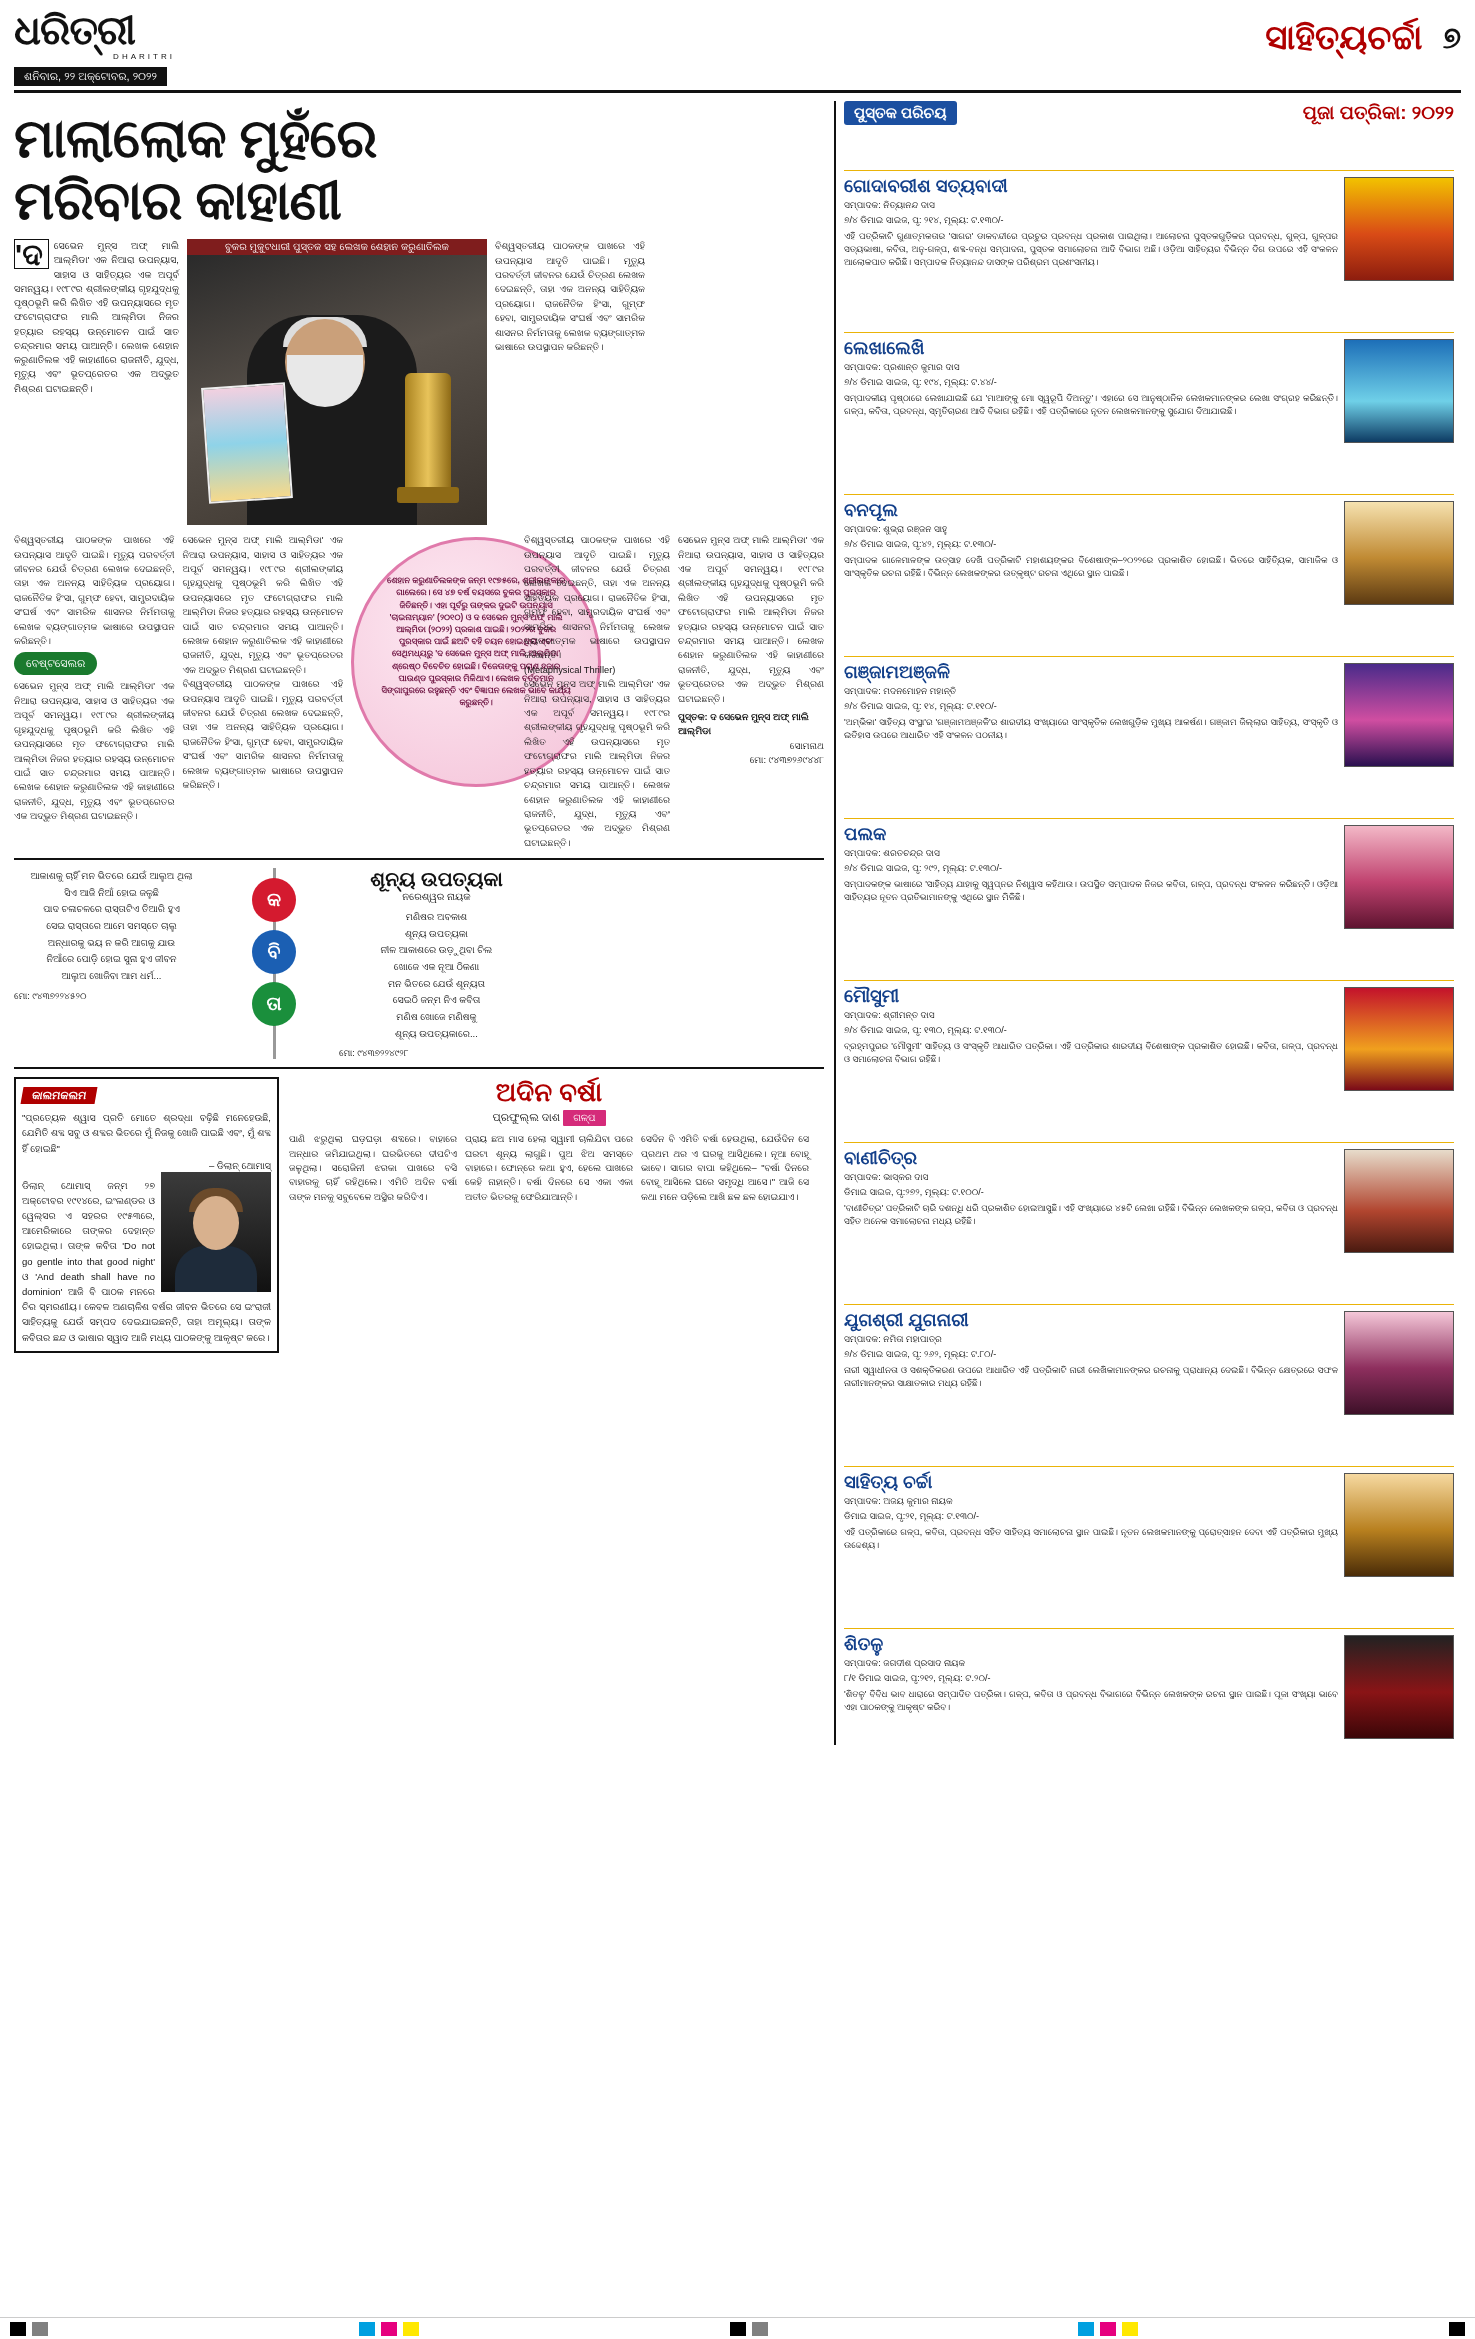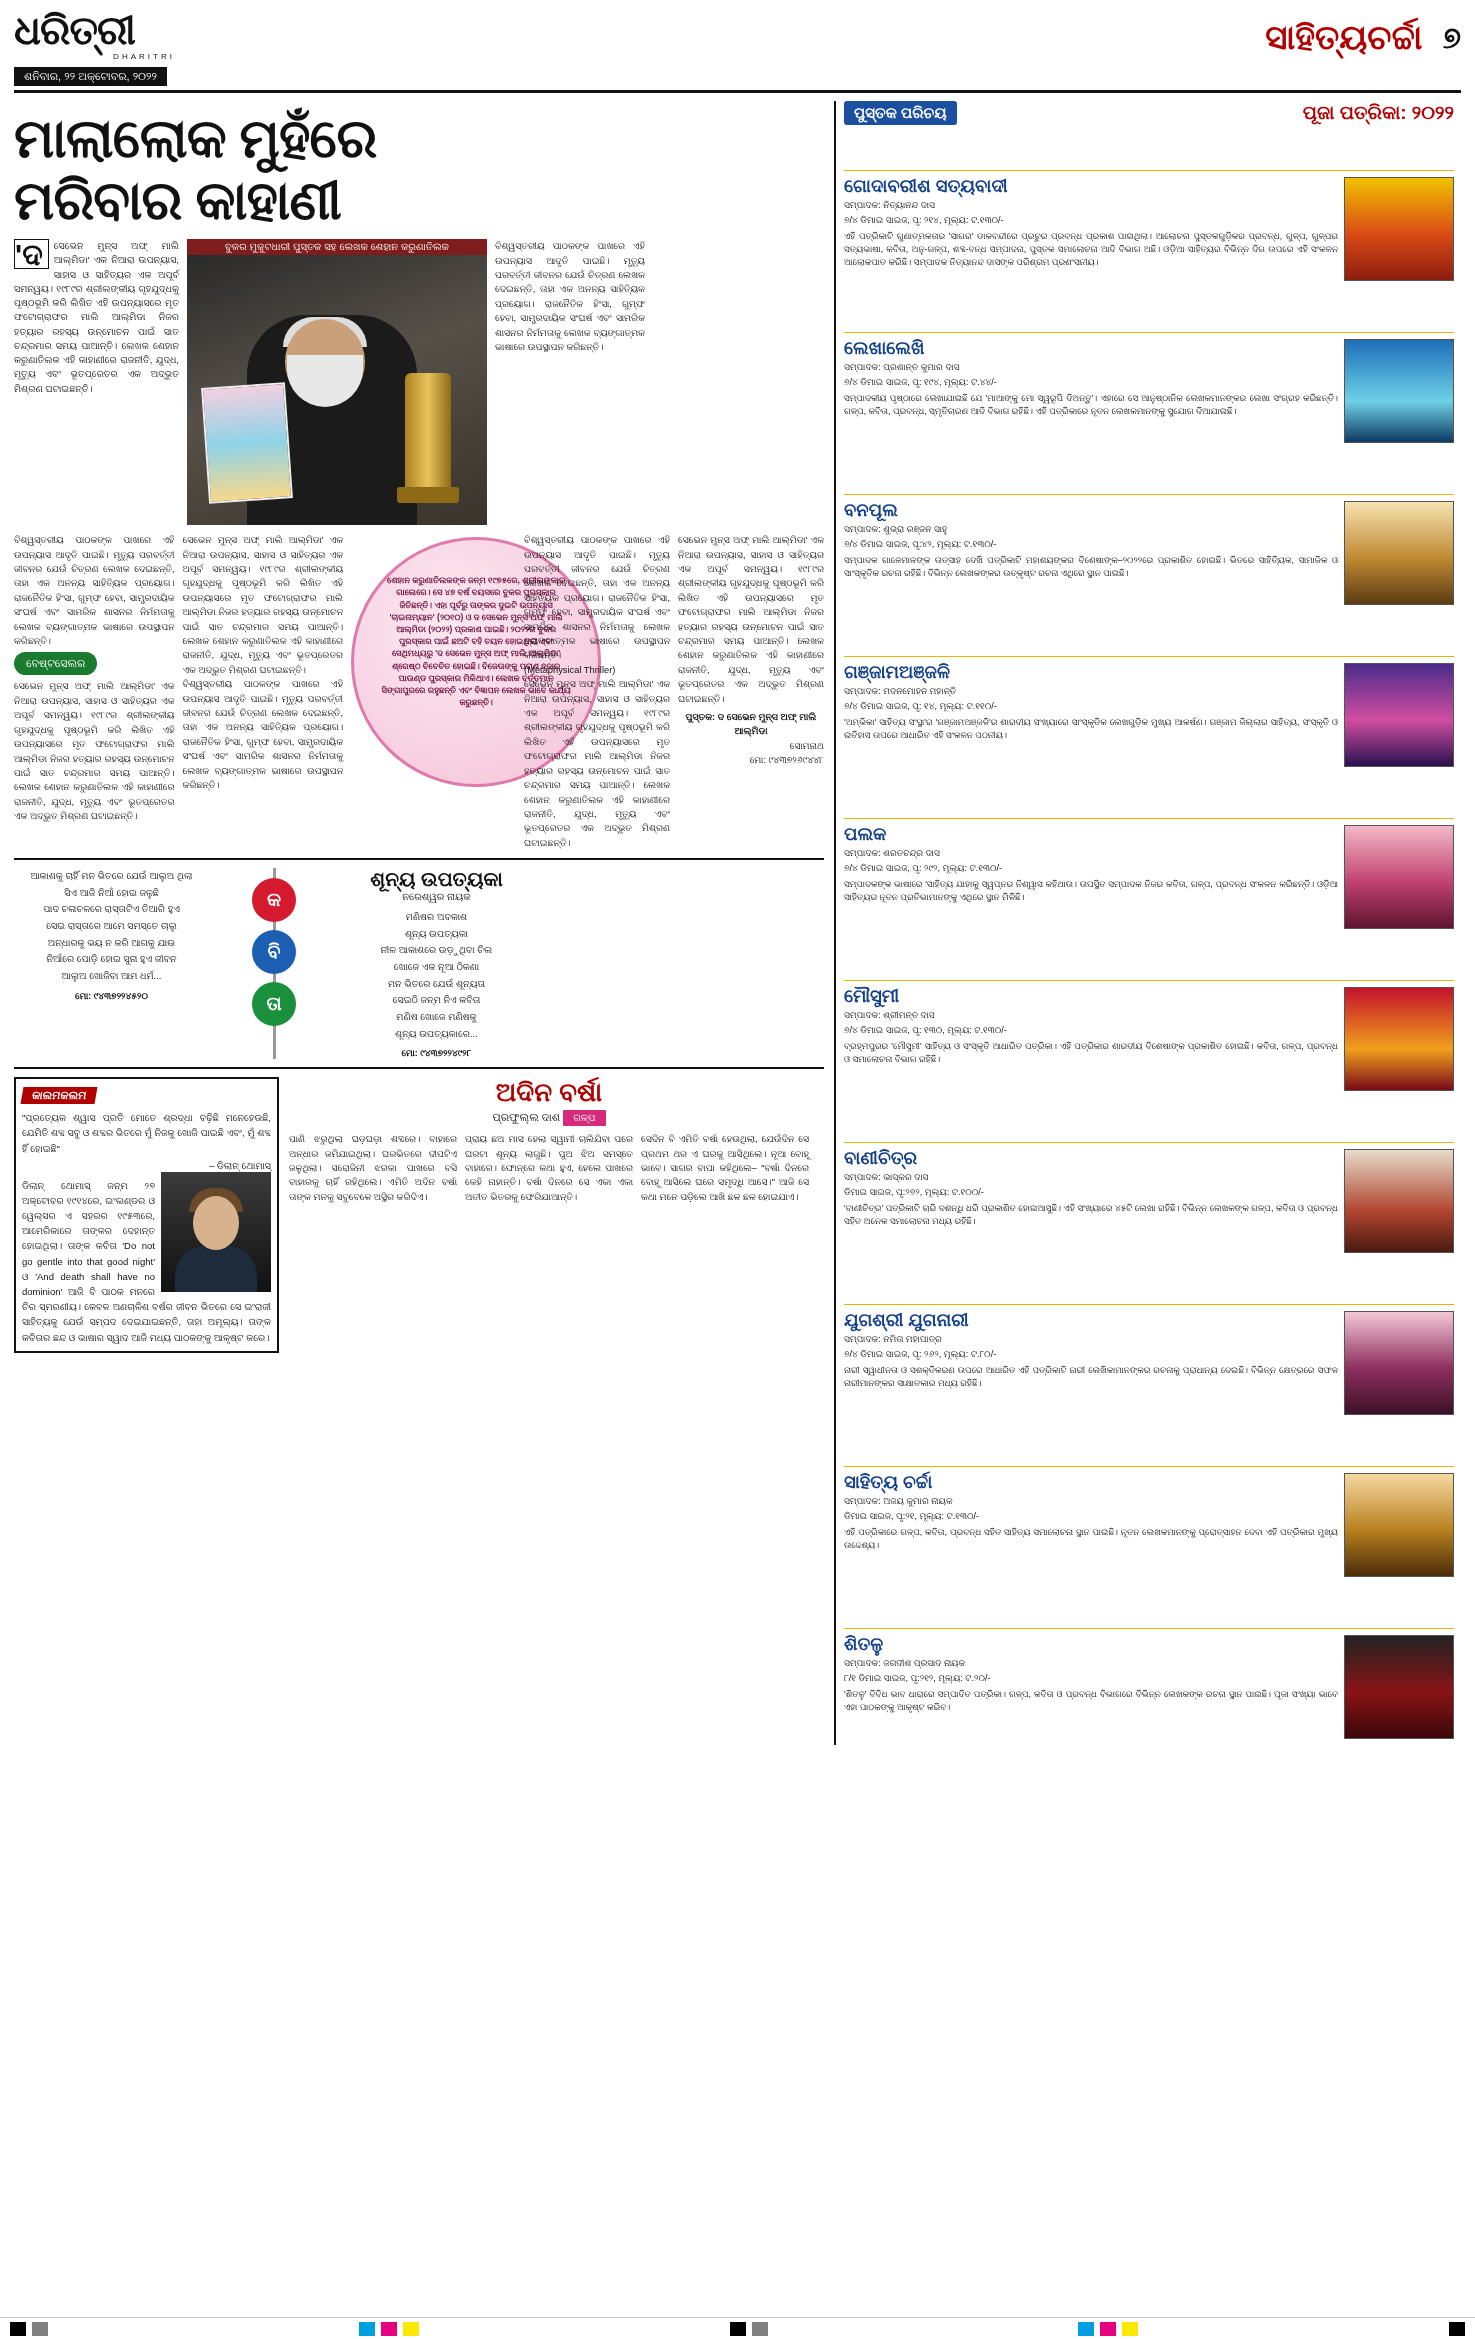--- a/index.html
+++ b/index.html
@@ -67,21 +67,21 @@
     padding:34px 26px; color:#6d1240; font-weight:bold;
     float:left; margin:4px 6px 4px 0;
   }
 
   
   .poem-row { display:flex; gap:10px; border-top:2px solid #111; margin-top:8px; padding-top:8px; }
   .poem { width:195px; }
   .poem-title { text-align:center; font-size:20px; font-weight:bold; }
   .poem-author { text-align:center; font-size:10px; margin-bottom:6px; }
   .poem-body { font-size:9.5px; line-height:1.75; text-align:center; }
-  .poem-phone { font-size:9px; text-align:center; margin-top:6px;font-weight:bold; }
+  .poem-phone { font-size:9px; margin-top:6px; }
 
   .kabita-strip { width:110px; position:relative; display:flex; flex-direction:column; align-items:center; gap:8px; padding-top:10px; }
   .kabita-strip:before { content:""; position:absolute; top:0; bottom:0; left:50%; width:3px; margin-left:-1.5px; background:#999; }
   .kb { width:44px; height:44px; border-radius:50%; color:#fff; font-size:19px; font-weight:bold; display:flex; align-items:center; justify-content:center; position:relative; z-index:2; }
   .kb1{background:#d41a2f;} .kb2{background:#1b5fb3;} .kb3{background:#1a8f3c;}
 
   
   .bottom-row { display:flex; gap:10px; border-top:2px solid #111; margin-top:8px; padding-top:8px; }
   .kalam-box { width:265px; border:2px solid #111; padding:6px; }
   .kalam-tag { background:#b00000; color:#fff; font-size:11px; font-weight:bold; padding:2px 10px; display:inline-block; transform:skewX(-10deg); }
@@ -182,21 +182,21 @@
         <div class="col w3">
           <div class="circle-note">ଶେହାନ କରୁଣାତିଲକଙ୍କ ଜନ୍ମ ୧୯୭୫ରେ, ଶ୍ରୀଲଙ୍କାର ଗାଲେରେ। ସେ ୪୭ ବର୍ଷ ବୟସରେ ବୁକର ପୁରସ୍କାର ଜିତିଛନ୍ତି। ଏହା ପୂର୍ବରୁ ତାଙ୍କର ଦୁଇଟି ଉପନ୍ୟାସ 'ଚାଇନାମ୍ୟାନ' (୨୦୧୦) ଓ ଦ ସେଭେନ ମୁନ୍ସ ଅଫ୍ ମାଲି ଆଲ୍ମିଡା (୨୦୨୨) ପ୍ରକାଶ ପାଇଛି। ୨୦୨୨ର ବୁକର ପୁରସ୍କାର ପାଇଁ ଛଅଟି ବହି ଚୟନ ହୋଇଥିଲା ଏବଂ ସେଥିମଧ୍ୟରୁ 'ଦ ସେଭେନ ମୁନ୍ସ ଅଫ୍ ମାଲି ଆଲ୍ମିଡା' ଶ୍ରେଷ୍ଠ ବିବେଚିତ ହୋଇଛି। ବିଜେତାଙ୍କୁ ପଚାଶ ହଜାର ପାଉଣ୍ଡ ପୁରସ୍କାର ମିଳିଥାଏ। ଲେଖକ ବର୍ତ୍ତମାନ ସିଙ୍ଗାପୁରରେ ରହୁଛନ୍ତି ଏବଂ ବିଜ୍ଞାପନ ଲେଖକ ଭାବେ କାର୍ଯ୍ୟ କରୁଛନ୍ତି।</div>
         </div>
         <div class="col w4">
           <div>ବିଶ୍ୱସ୍ତରୀୟ ପାଠକଙ୍କ ପାଖରେ ଏହି ଉପନ୍ୟାସ ଆଦୃତି ପାଇଛି। ମୃତ୍ୟୁ ପରବର୍ତ୍ତୀ ଜୀବନର ଯେଉଁ ଚିତ୍ରଣ ଲେଖକ ଦେଇଛନ୍ତି, ତାହା ଏକ ଅନନ୍ୟ ସାହିତ୍ୟିକ ପ୍ରୟୋଗ। ରାଜନୈତିକ ହିଂସା, ଗୁମ୍ଫ ହେବା, ସାମ୍ପ୍ରଦାୟିକ ସଂଘର୍ଷ ଏବଂ ସାମରିକ ଶାସନର ନିର୍ମମତାକୁ ଲେଖକ ବ୍ୟଙ୍ଗାତ୍ମକ ଭାଷାରେ ଉପସ୍ଥାପନ କରିଛନ୍ତି।</div>
           <div>(Metaphysical Thriller)</div>
           <div>ସେଭେନ ମୁନ୍ସ ଅଫ୍ ମାଲି ଆଲ୍ମିଡା' ଏକ ନିଆରା ଉପନ୍ୟାସ, ସାହାସ ଓ ସାହିତ୍ୟର ଏକ ଅପୂର୍ବ ସମନ୍ୱୟ। ୧୯୮୯ର ଶ୍ରୀଲଙ୍କୀୟ ଗୃହଯୁଦ୍ଧକୁ ପୃଷ୍ଠଭୂମି କରି ଲିଖିତ ଏହି ଉପନ୍ୟାସରେ ମୃତ ଫଟୋଗ୍ରାଫର ମାଲି ଆଲ୍ମିଡା ନିଜର ହତ୍ୟାର ରହସ୍ୟ ଉନ୍ମୋଚନ ପାଇଁ ସାତ ଚନ୍ଦ୍ରମାର ସମୟ ପାଆନ୍ତି। ଲେଖକ ଶେହାନ କରୁଣାତିଲକ ଏହି କାହାଣୀରେ ରାଜନୀତି, ଯୁଦ୍ଧ, ମୃତ୍ୟୁ ଏବଂ ଭୂତପ୍ରେତର ଏକ ଅଦ୍ଭୁତ ମିଶ୍ରଣ ଘଟାଇଛନ୍ତି।</div>
         </div>
         <div class="col w5">
           <div>ସେଭେନ ମୁନ୍ସ ଅଫ୍ ମାଲି ଆଲ୍ମିଡା' ଏକ ନିଆରା ଉପନ୍ୟାସ, ସାହାସ ଓ ସାହିତ୍ୟର ଏକ ଅପୂର୍ବ ସମନ୍ୱୟ। ୧୯୮୯ର ଶ୍ରୀଲଙ୍କୀୟ ଗୃହଯୁଦ୍ଧକୁ ପୃଷ୍ଠଭୂମି କରି ଲିଖିତ ଏହି ଉପନ୍ୟାସରେ ମୃତ ଫଟୋଗ୍ରାଫର ମାଲି ଆଲ୍ମିଡା ନିଜର ହତ୍ୟାର ରହସ୍ୟ ଉନ୍ମୋଚନ ପାଇଁ ସାତ ଚନ୍ଦ୍ରମାର ସମୟ ପାଆନ୍ତି। ଲେଖକ ଶେହାନ କରୁଣାତିଲକ ଏହି କାହାଣୀରେ ରାଜନୀତି, ଯୁଦ୍ଧ, ମୃତ୍ୟୁ ଏବଂ ଭୂତପ୍ରେତର ଏକ ଅଦ୍ଭୁତ ମିଶ୍ରଣ ଘଟାଇଛନ୍ତି।</div>
-          <div style="text-align:center;font-weight:bold;margin-top:4px;">ପୁସ୍ତକ: ଦ ସେଭେନ ମୁନ୍ସ ଅଫ୍ ମାଲି ଆଲ୍ମିଡା</div>
+          <div style="text-align:left;font-weight:bold;margin-top:4px;">ପୁସ୍ତକ: ଦ ସେଭେନ ମୁନ୍ସ ଅଫ୍ ମାଲି ଆଲ୍ମିଡା</div>
           <div style="text-align:right;">ସୋମନାଥ</div>
           <div style="text-align:right;">ମୋ: ୯୪୩୭୨୬୯୪୪୮</div>
         </div>
       </div>
 
       <div class="poem-row">
         <div class="poem">
           <div class="poem-body" style="white-space:pre-line;">ଆକାଶକୁ ଚାହିଁ ମନ ଭିତରେ ଯେଉଁ ଆଲୁଅ ଥିଲା
 ସିଏ ଆଜି ନିଆଁ ହୋଇ ଜଳୁଛି
 ପାଦ ଚଳାଚଳରେ ରାସ୍ତାଟିଏ ତିଆରି ହୁଏ

